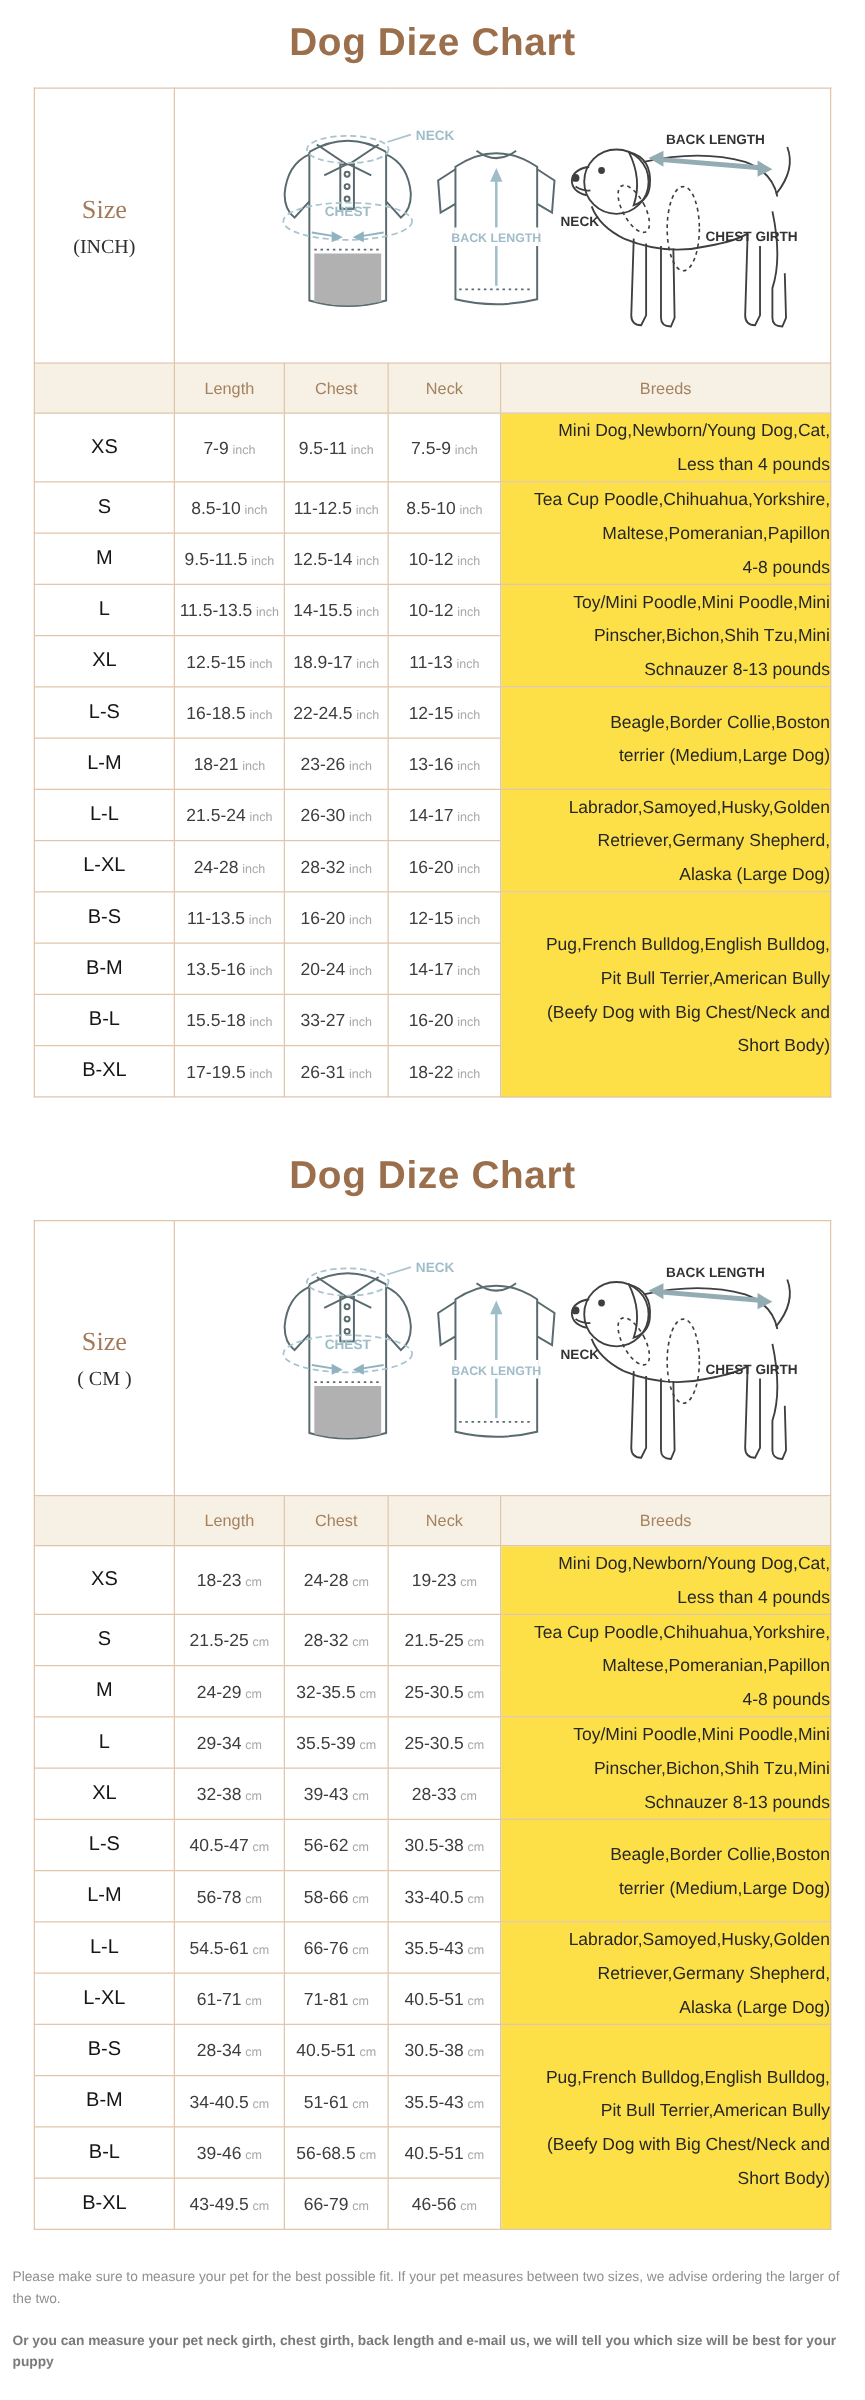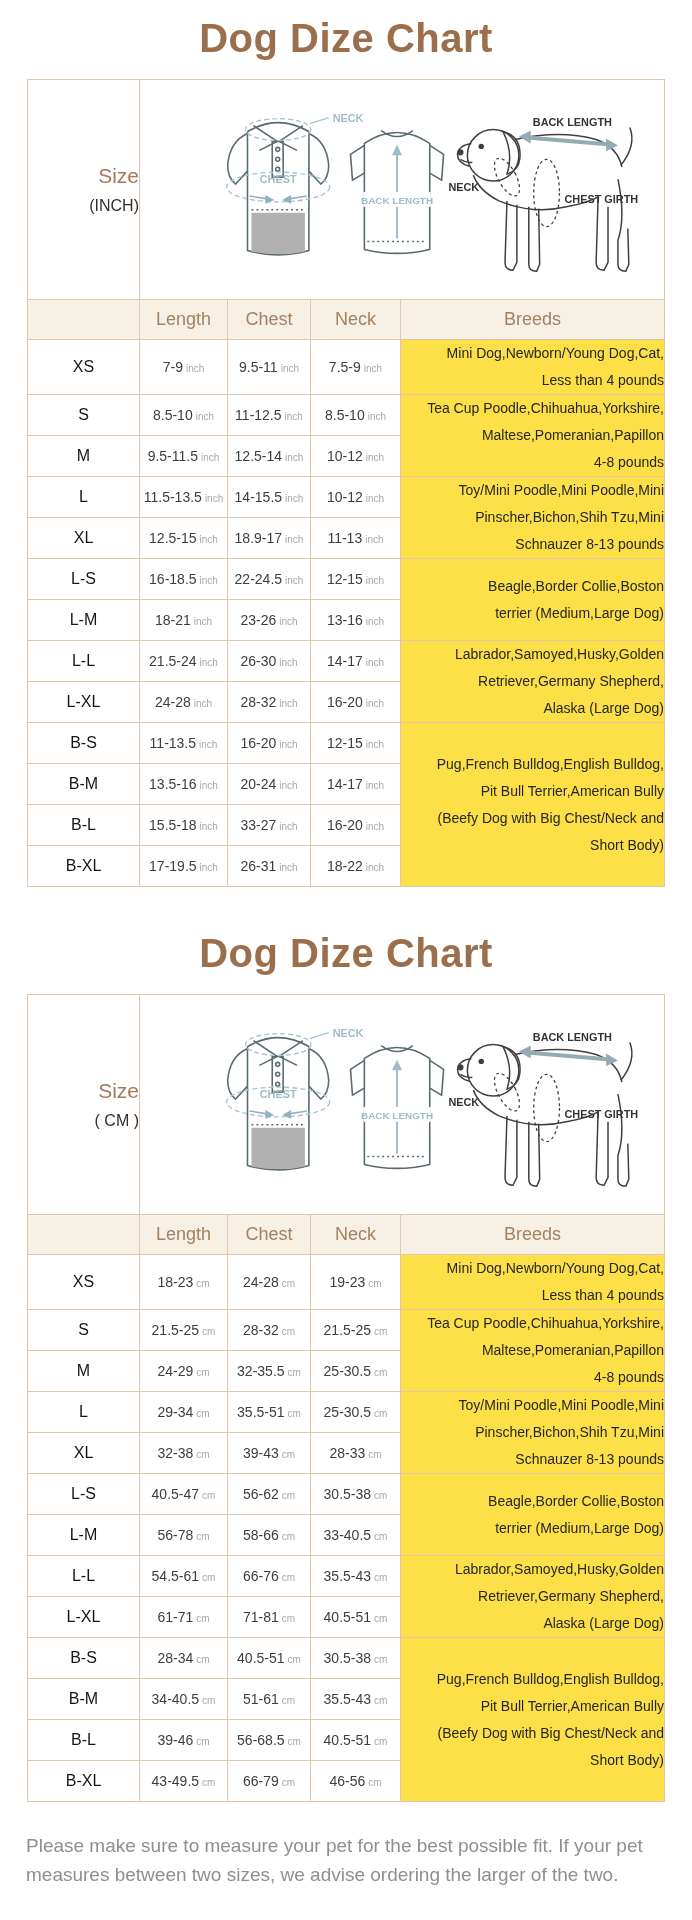--- a/index.html
+++ b/index.html
@@ -3,67 +3,67 @@
 <meta charset="utf-8">
 <style>
   html,body{margin:0;padding:0;}
   body{
     width:692px;
     background:#ffffff;
     font-family:"Liberation Sans", sans-serif;
     padding-bottom:40px;
   }
   .title{
-    font-size:40px;
+    font-size:31px;
     font-weight:bold;
     color:#9b6f4b;
     text-align:center;
     margin:16px 0 18px 0;
     letter-spacing:0.5px;
   }
   .chart-block + .chart-block{margin-top:44px;}
   table.size-table{
     width:638px;
     margin:0 auto;
     border-collapse:collapse;
     table-layout:fixed;
   }
   table.size-table td, table.size-table th{
     border:1px solid #dfc6ac;
     padding:0;
   }
   .illu-row{height:220px;}
   .illu-cell{text-align:center;vertical-align:middle;background:#fff;}
-  .size-cell{text-align:right;vertical-align:middle;background:#fff;}
+  .size-cell{text-align:center;vertical-align:middle;background:#fff;font-family:Liberation Serif, serif;}
   .size-word{font-size:21px;color:#a4795a;}
   .size-unit{font-size:16px;color:#2f2f2f;margin-top:9px;}
   .head-row{height:40px;}
   .head-row th, .head-row td{
     background:#f7f0e5;
     color:#a5825f;
     font-weight:normal;
-    font-size:18px;
+    font-size:13px;
     text-align:center;
   }
   .data-row{height:41px;}
   .cell-size{font-size:16px;color:#161616;text-align:center;vertical-align:middle;}
   .cell-val{font-size:14px;color:#3d3d3d;text-align:center;vertical-align:middle;}
   .cell-val .unit{font-size:10px;color:#a8a8a8;margin-left:3px;}
   .breeds{
     font-size:14px;
     color:#262626;
     line-height:27px;
     padding:4px 6px 4px 13px;
     white-space:pre-line;
     vertical-align:middle;
     text-align:right;
     background:#fde047;
   }
   .footer{margin:30px 12px 0 10px;}
-  .footer p{font-size:19px;color:#8f8f8f;line-height:1.5;margin:0 0 18px 16px;}
+  .footer p{font-size:11px;color:#8f8f8f;line-height:1.5;margin:0 0 18px 0;}
   .footer p.bold{font-weight:bold;color:#7a7a7a;}
   svg text{font-family:"Liberation Sans", sans-serif;}
 </style>
 </head>
 <body>
 
 <svg width="0" height="0" style="position:absolute" aria-hidden="true">
   <symbol id="measure-illu" viewBox="0 0 520 210">
 
     <g stroke="#5a6b70" fill="none" stroke-width="1.6">
@@ -313,21 +313,21 @@
           </tr>
           <tr class="data-row">
             <td class="cell-size">M</td>
             <td class="cell-val"><span>24-29</span><span class="unit">cm</span></td>
             <td class="cell-val"><span>32-35.5</span><span class="unit">cm</span></td>
             <td class="cell-val"><span>25-30.5</span><span class="unit">cm</span></td>
           </tr>
           <tr class="data-row">
             <td class="cell-size">L</td>
             <td class="cell-val"><span>29-34</span><span class="unit">cm</span></td>
-            <td class="cell-val"><span>35.5-51</span><span class="unit">cm</span></td>
+            <td class="cell-val"><span>35.5-39</span><span class="unit">cm</span></td>
             <td class="cell-val"><span>25-30.5</span><span class="unit">cm</span></td>
             <td class="breeds" rowspan="2">Toy/Mini Poodle,Mini Poodle,Mini
 Pinscher,Bichon,Shih Tzu,Mini
 Schnauzer 8-13 pounds</td>
           </tr>
           <tr class="data-row">
             <td class="cell-size">XL</td>
             <td class="cell-val"><span>32-38</span><span class="unit">cm</span></td>
             <td class="cell-val"><span>39-43</span><span class="unit">cm</span></td>
             <td class="cell-val"><span>28-33</span><span class="unit">cm</span></td>
@@ -388,15 +388,16 @@
             <td class="cell-val"><span>43-49.5</span><span class="unit">cm</span></td>
             <td class="cell-val"><span>66-79</span><span class="unit">cm</span></td>
             <td class="cell-val"><span>46-56</span><span class="unit">cm</span></td>
           </tr>
         </tbody>
     </table>
   </section>
 
   <div class="footer">
     <p>Please make sure to measure your pet for the best possible fit. If your pet measures between two sizes, we advise ordering the larger of the two.</p>
+    <p class="bold">Or you can measure your pet neck girth, chest girth, back length and e-mail us, we will tell you which size will be best for your puppy</p>
   </div>
 
 </div>
 
 </body></html>

